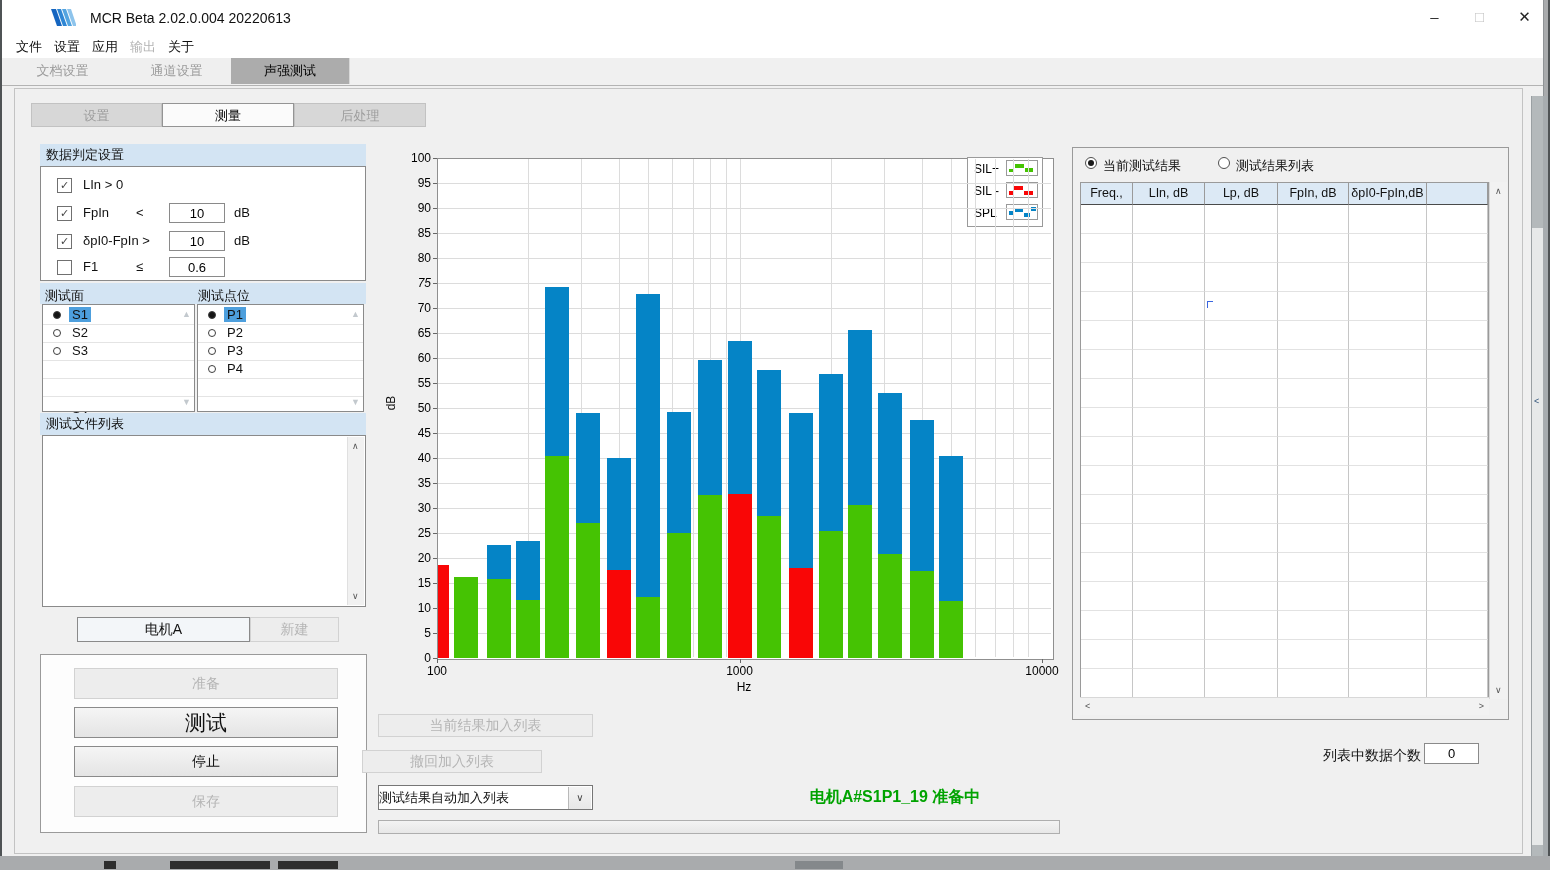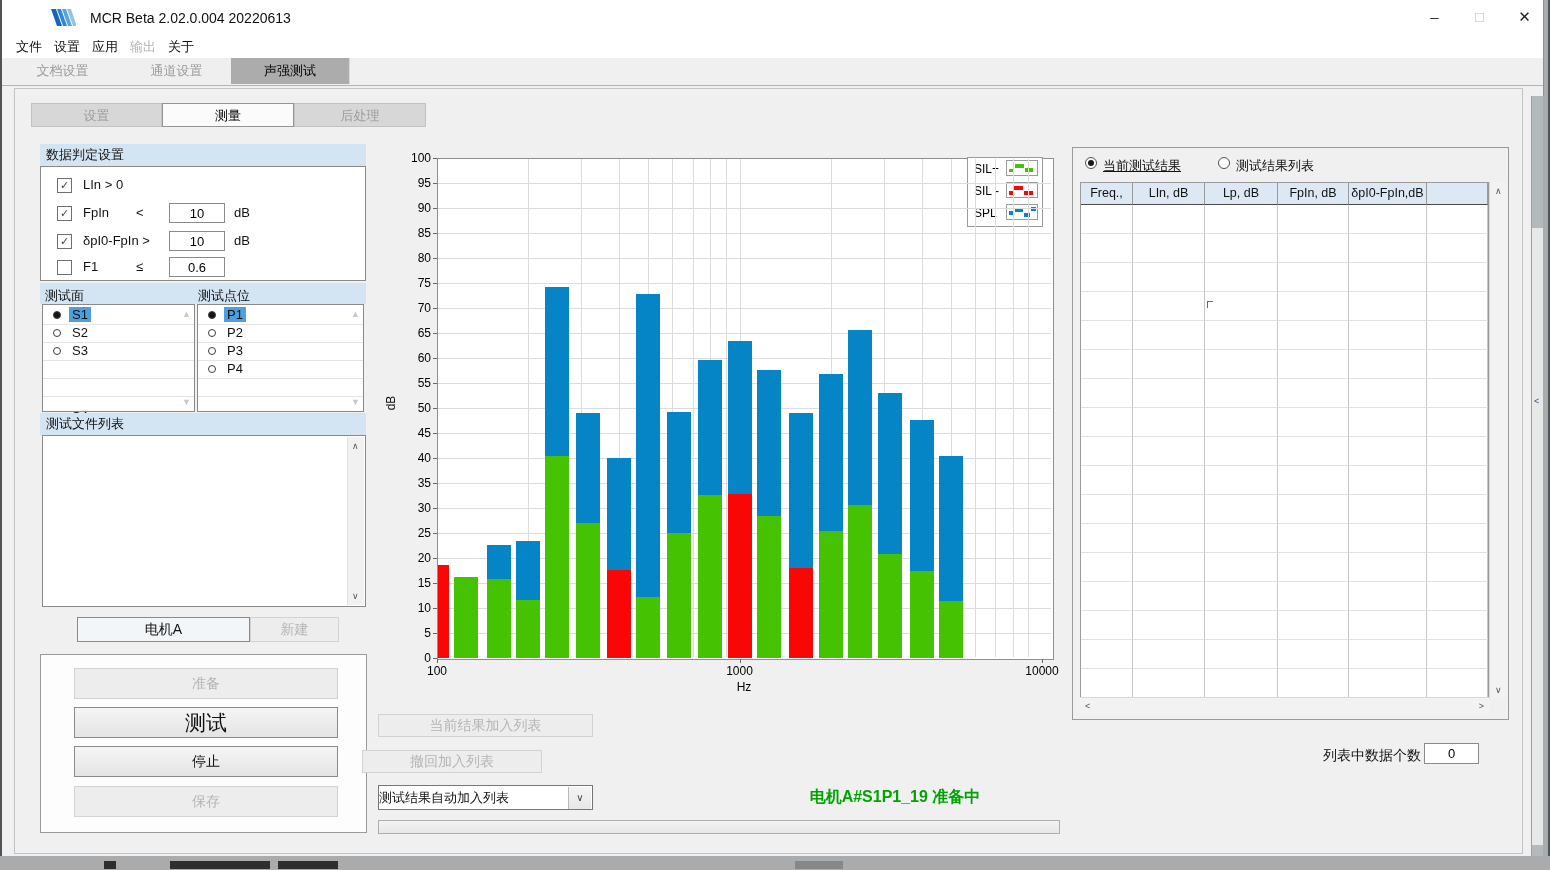--- a/index.html
+++ b/index.html
@@ -282,21 +282,21 @@
       <div class="ytick-label" style="left: 21px; top: 253px;">50</div>
       <div class="ytick-mark" style="left: 55px; top: 260px;"></div>
       <div class="ytick-label" style="left: 21px; top: 228px;">55</div>
       <div class="ytick-mark" style="left: 55px; top: 235px;"></div>
       <div class="ytick-label" style="left: 21px; top: 203px;">60</div>
       <div class="ytick-mark" style="left: 55px; top: 210px;"></div>
       <div class="ytick-label" style="left: 21px; top: 178px;">65</div>
       <div class="ytick-mark" style="left: 55px; top: 185px;"></div>
       <div class="ytick-label" style="left: 21px; top: 153px;">70</div>
       <div class="ytick-mark" style="left: 55px; top: 160px;"></div>
-      <div class="ytick-label" style="left: 21px; top: 128px;">75</div>
+      <div class="ytick-label" style="left: 21px; top: 128px; font-style: italic;">75</div>
       <div class="ytick-mark" style="left: 55px; top: 135px;"></div>
       <div class="ytick-label" style="left: 21px; top: 103px;">80</div>
       <div class="ytick-mark" style="left: 55px; top: 110px;"></div>
       <div class="ytick-label" style="left: 21px; top: 78px;">85</div>
       <div class="ytick-mark" style="left: 55px; top: 85px;"></div>
       <div class="ytick-label" style="left: 21px; top: 53px;">90</div>
       <div class="ytick-mark" style="left: 55px; top: 60px;"></div>
       <div class="ytick-label" style="left: 21px; top: 28px;">95</div>
       <div class="ytick-mark" style="left: 55px; top: 35px;"></div>
       <div class="ytick-label" style="left: 21px; top: 3px;">100</div>
@@ -349,21 +349,21 @@
     <div class="abs" style="left:0;top:3px;width:190px;text-align:left;font-size:13px;">测试结果自动加入列表</div>
     <div class="combo-arrow">∨</div>
   </div>
   <div class="status" id="status-text" style="left: 715px; top: 787px; width: 360px; color: rgb(0, 163, 0);">电机A#S1P1_19  准备中</div>
   <div class="abs" style="left:378px;top:820px;width:682px;height:14px;border:1px solid #aeaeae;background:linear-gradient(#f3f3f3,#e7e7e7);box-sizing:border-box;"></div>
 
   <div id="results-box">
     <div class="radio" style="left:12px;top:9px;">
         <div class="dot"></div>
       </div>
-    <span class="lbl" style="left:30px;top:9px;text-decoration:underline;">当前测试结果</span>
+    <span class="lbl" style="left:30px;top:9px;">当前测试结果</span>
     <div class="radio" style="left:145px;top:9px;"></div>
     <span class="lbl" style="left:163px;top:9px;">测试结果列表</span>
     <div class="abs" id="results-table" style="left:7px;top:34px;width:407px;height:515px;border:1px solid #9a9a9a;background:#fff;box-sizing:content-box;">
         <div class="th" style="left: 0px; width: 52px; border-bottom: 1px solid rgb(74, 74, 74);">Freq., Hz</div>
         <div class="th" style="left: 52px; width: 72px; border-bottom: 1px solid rgb(74, 74, 74);">LIn, dB</div>
         <div class="th" style="left: 124px; width: 73px; border-bottom: 1px solid rgb(74, 74, 74);">Lp, dB</div>
         <div class="th" style="left: 197px; width: 71px; border-bottom: 1px solid rgb(74, 74, 74);">FpIn, dB</div>
         <div class="th" style="left: 268px; width: 78px; border-bottom: 1px solid rgb(74, 74, 74);">δpI0-FpIn,dB</div>
         <div class="th" style="left: 346px; width: 61px; border-bottom: 1px solid rgb(74, 74, 74);"></div>
         <div class="td" style="left: 0px; top: 22px; width: 52px; height: 29px;"></div>

